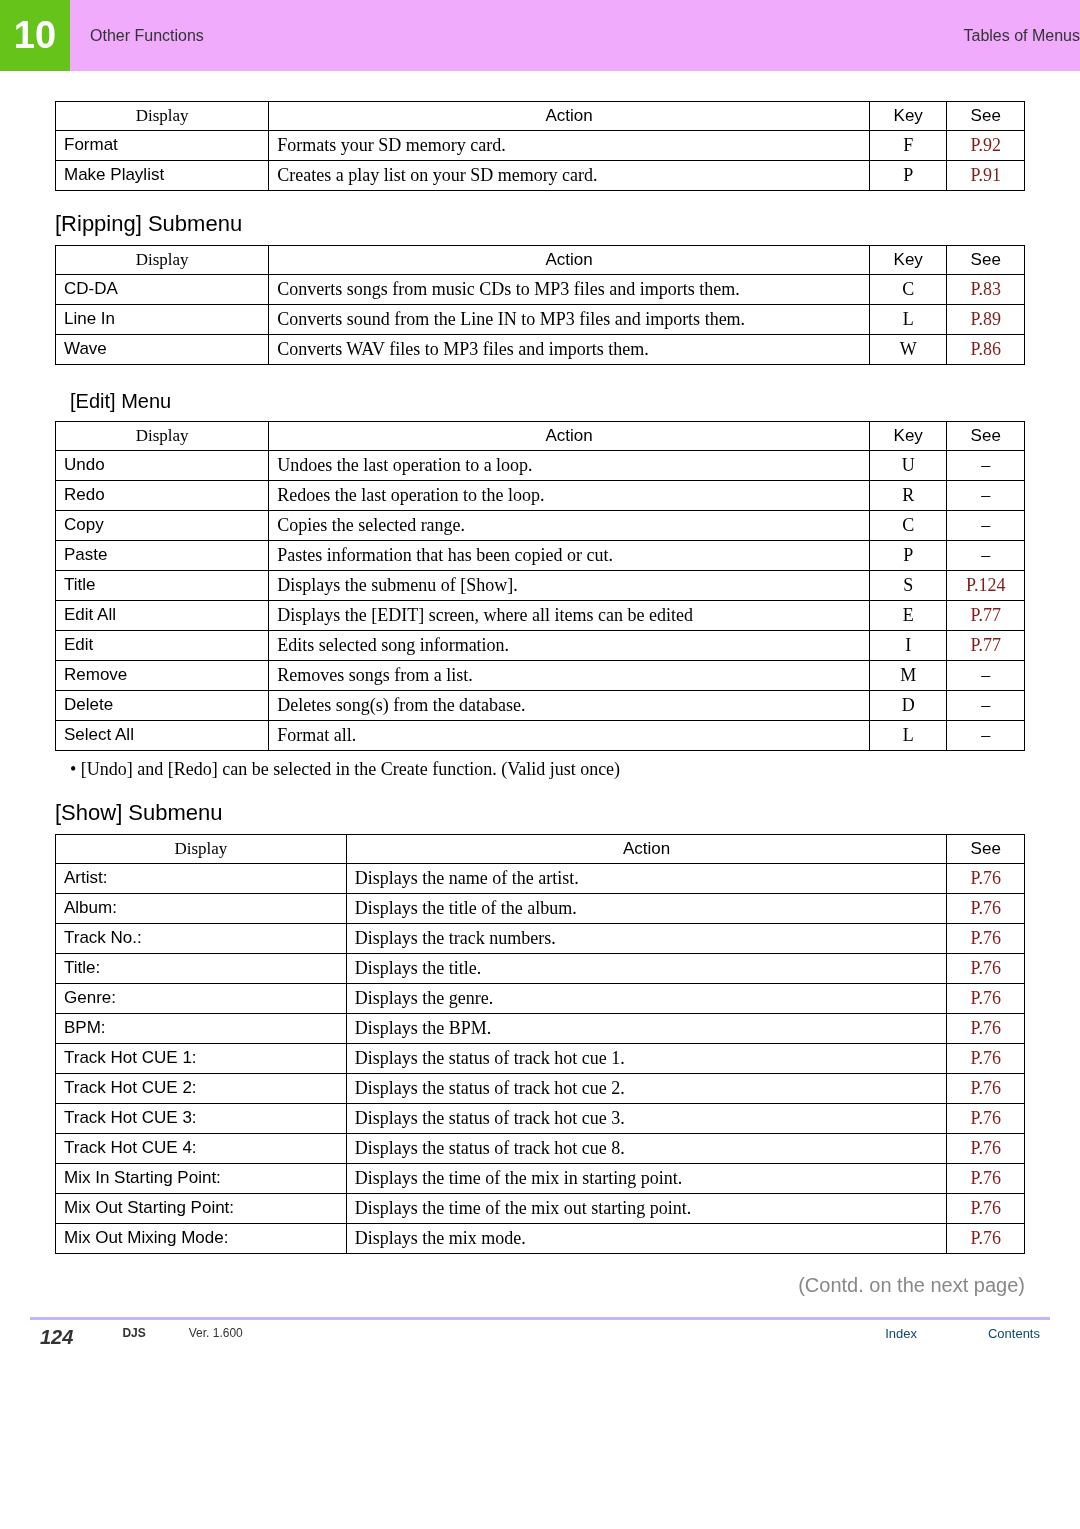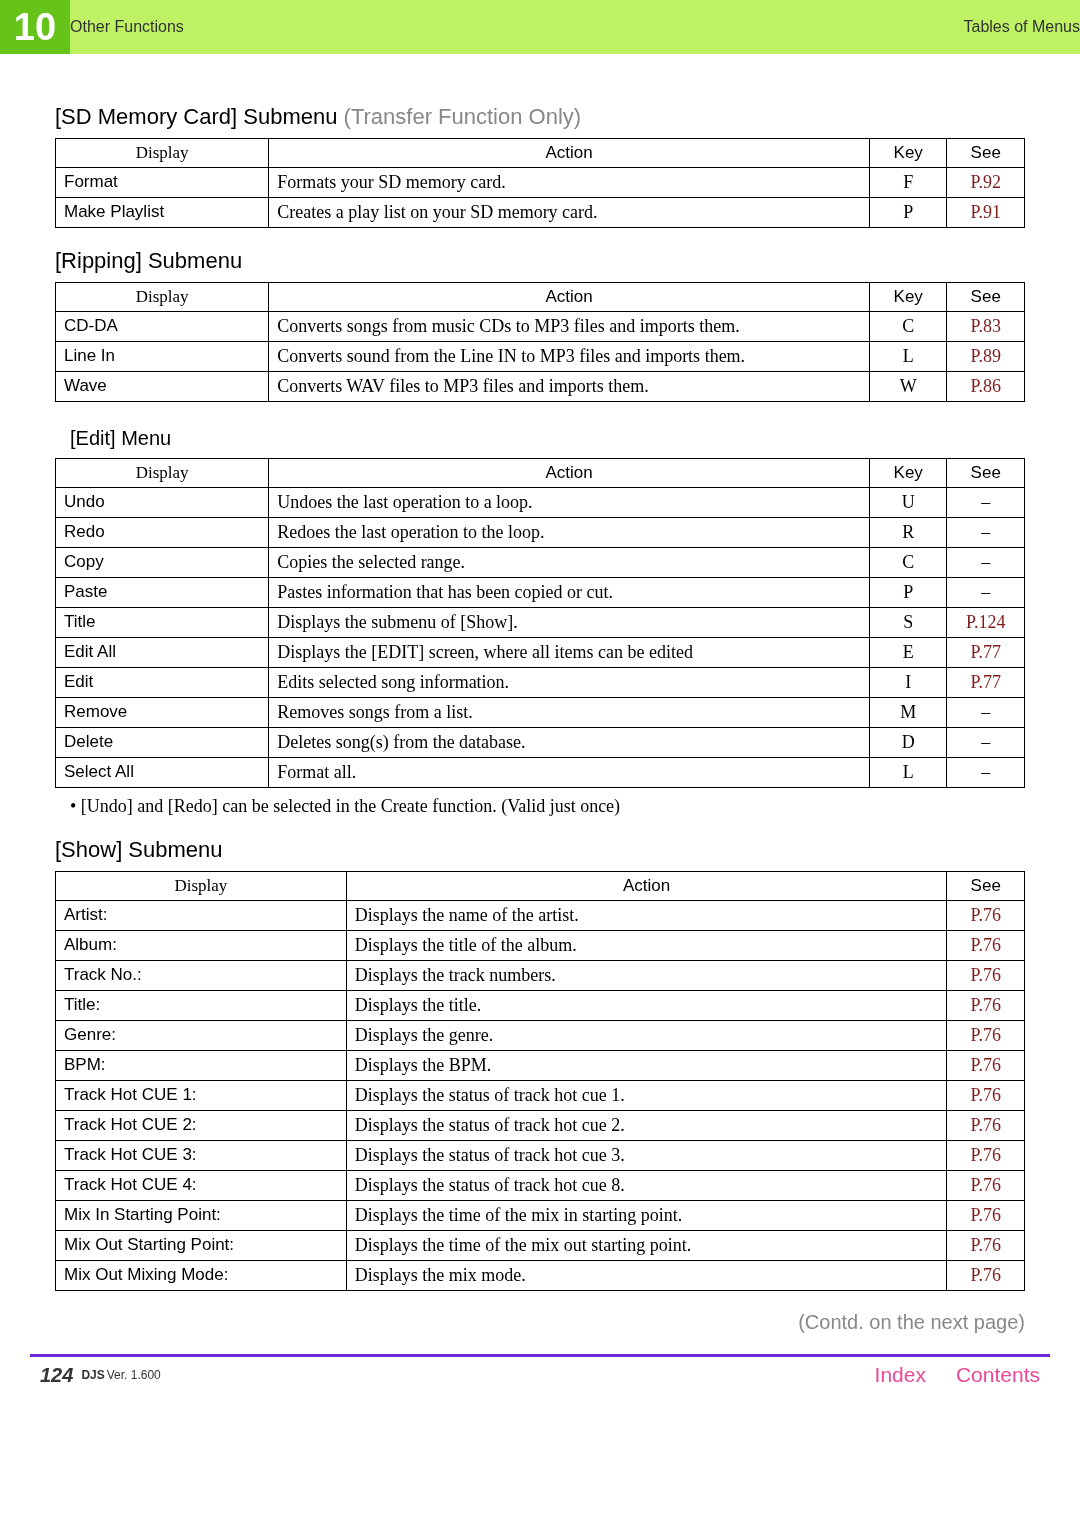--- a/index.html
+++ b/index.html
@@ -3,40 +3,41 @@
 <meta charset="utf-8">
 <style>
   body {
     margin: 0;
     font-family: Arial, Helvetica, sans-serif;
     background: #fff;
     color: #000;
     width: 1080px;
   }
   .header {
-    background: #bef264;
+    background: #f0abfc;
     display: flex;
     align-items: stretch;
-    height: 54px;
+    height: 71px;
   }
   .header .chap-num {
     background: #65c31a;
     color: #fff;
     font-size: 38px;
     font-weight: bold;
     width: 70px;
     display: flex;
     align-items: center;
     justify-content: center;
   }
   .header .chap-title {
     color: #333;
     font-size: 16px;
     display: flex;
     align-items: center;
+    padding-left: 20px;
     flex: 1;
   }
   .header .section {
     color: #333;
     font-size: 16px;
     display: flex;
     align-items: center;
   }
   .content {
     padding: 30px 55px 10px 55px;
@@ -80,54 +81,51 @@
     font-size: 18px;
     margin: 8px 0 0 15px;
   }
   .contd {
     color: #888;
     font-size: 20px;
     text-align: right;
     margin-top: 20px;
   }
   .footer {
-    border-top: 3px solid #6d28d9;
+    border-top: 3px solid #c4b5fd;
     margin: 10px 30px 0 30px;
     padding: 6px 10px 20px 10px;
     display: flex;
-    align-items: center;
+    align-items: flex-start;
     font-size: 14px;
     color: #333;
+    gap: 41px;
   }
   .footer .pg {
     font-style: italic;
     font-weight: bold;
     font-size: 20px;
     margin-right: 8px;
   }
   .footer .djs { font-weight: bold; font-size: 12px; }
   .footer .ver { font-size: 12px; margin-left: 2px; }
   .footer .spacer { flex: 1; }
-  .footer .link { color: #ec4899; font-size: 21px; margin-left: 30px; }
+  .footer .link { color: #0c4a6e; font-size: 13px; margin-left: 30px; }
 </style>
 </head>
 <body>
 
 <div class="header">
   <div class="chap-num">10</div>
   <div class="chap-title">Other Functions</div>
   <div class="section">Tables of Menus</div>
 </div>
 
 <div class="content">
 
-  <div class="subhead">
-    <span>[SD Memory Card] Submenu</span>
-    <span class="paren">(Transfer Function Only)</span>
-  </div>
   <table>
     <colgroup>
         <col style="width:22%">
         <col>
         <col style="width:8%">
         <col style="width:8%">
       </colgroup>
     <thead>
         <tr>
       <th>Display</th>

